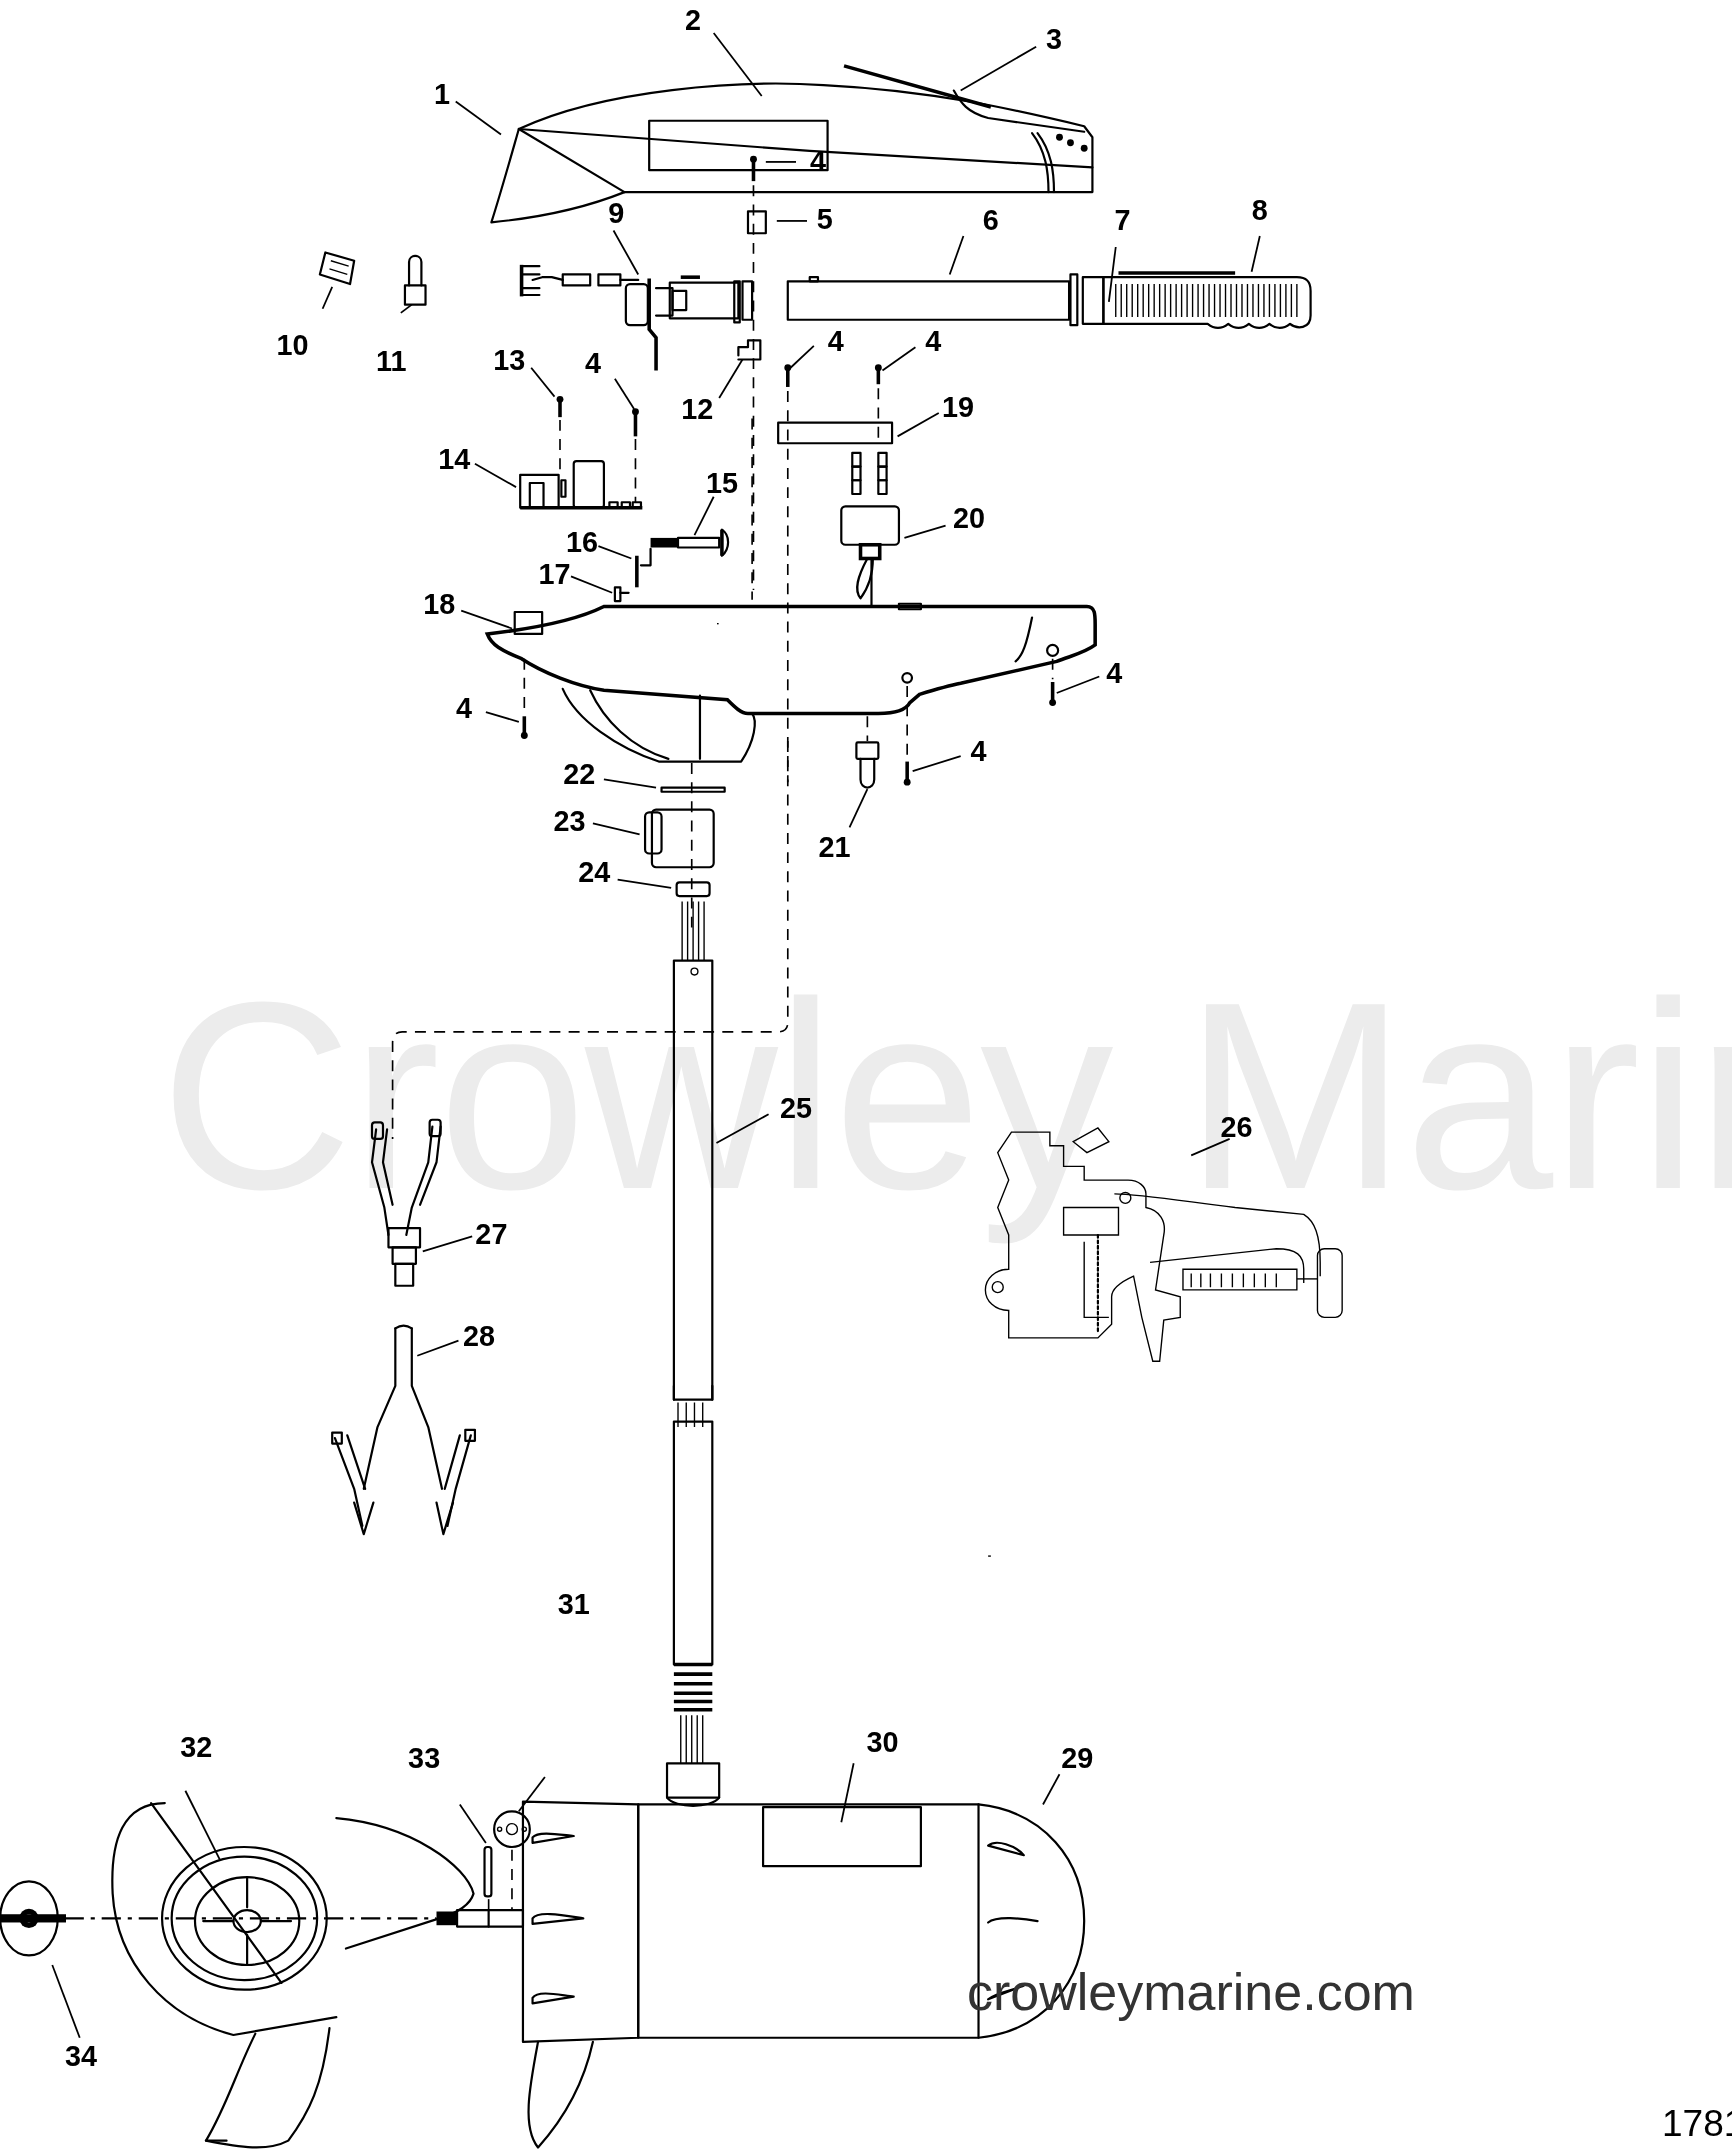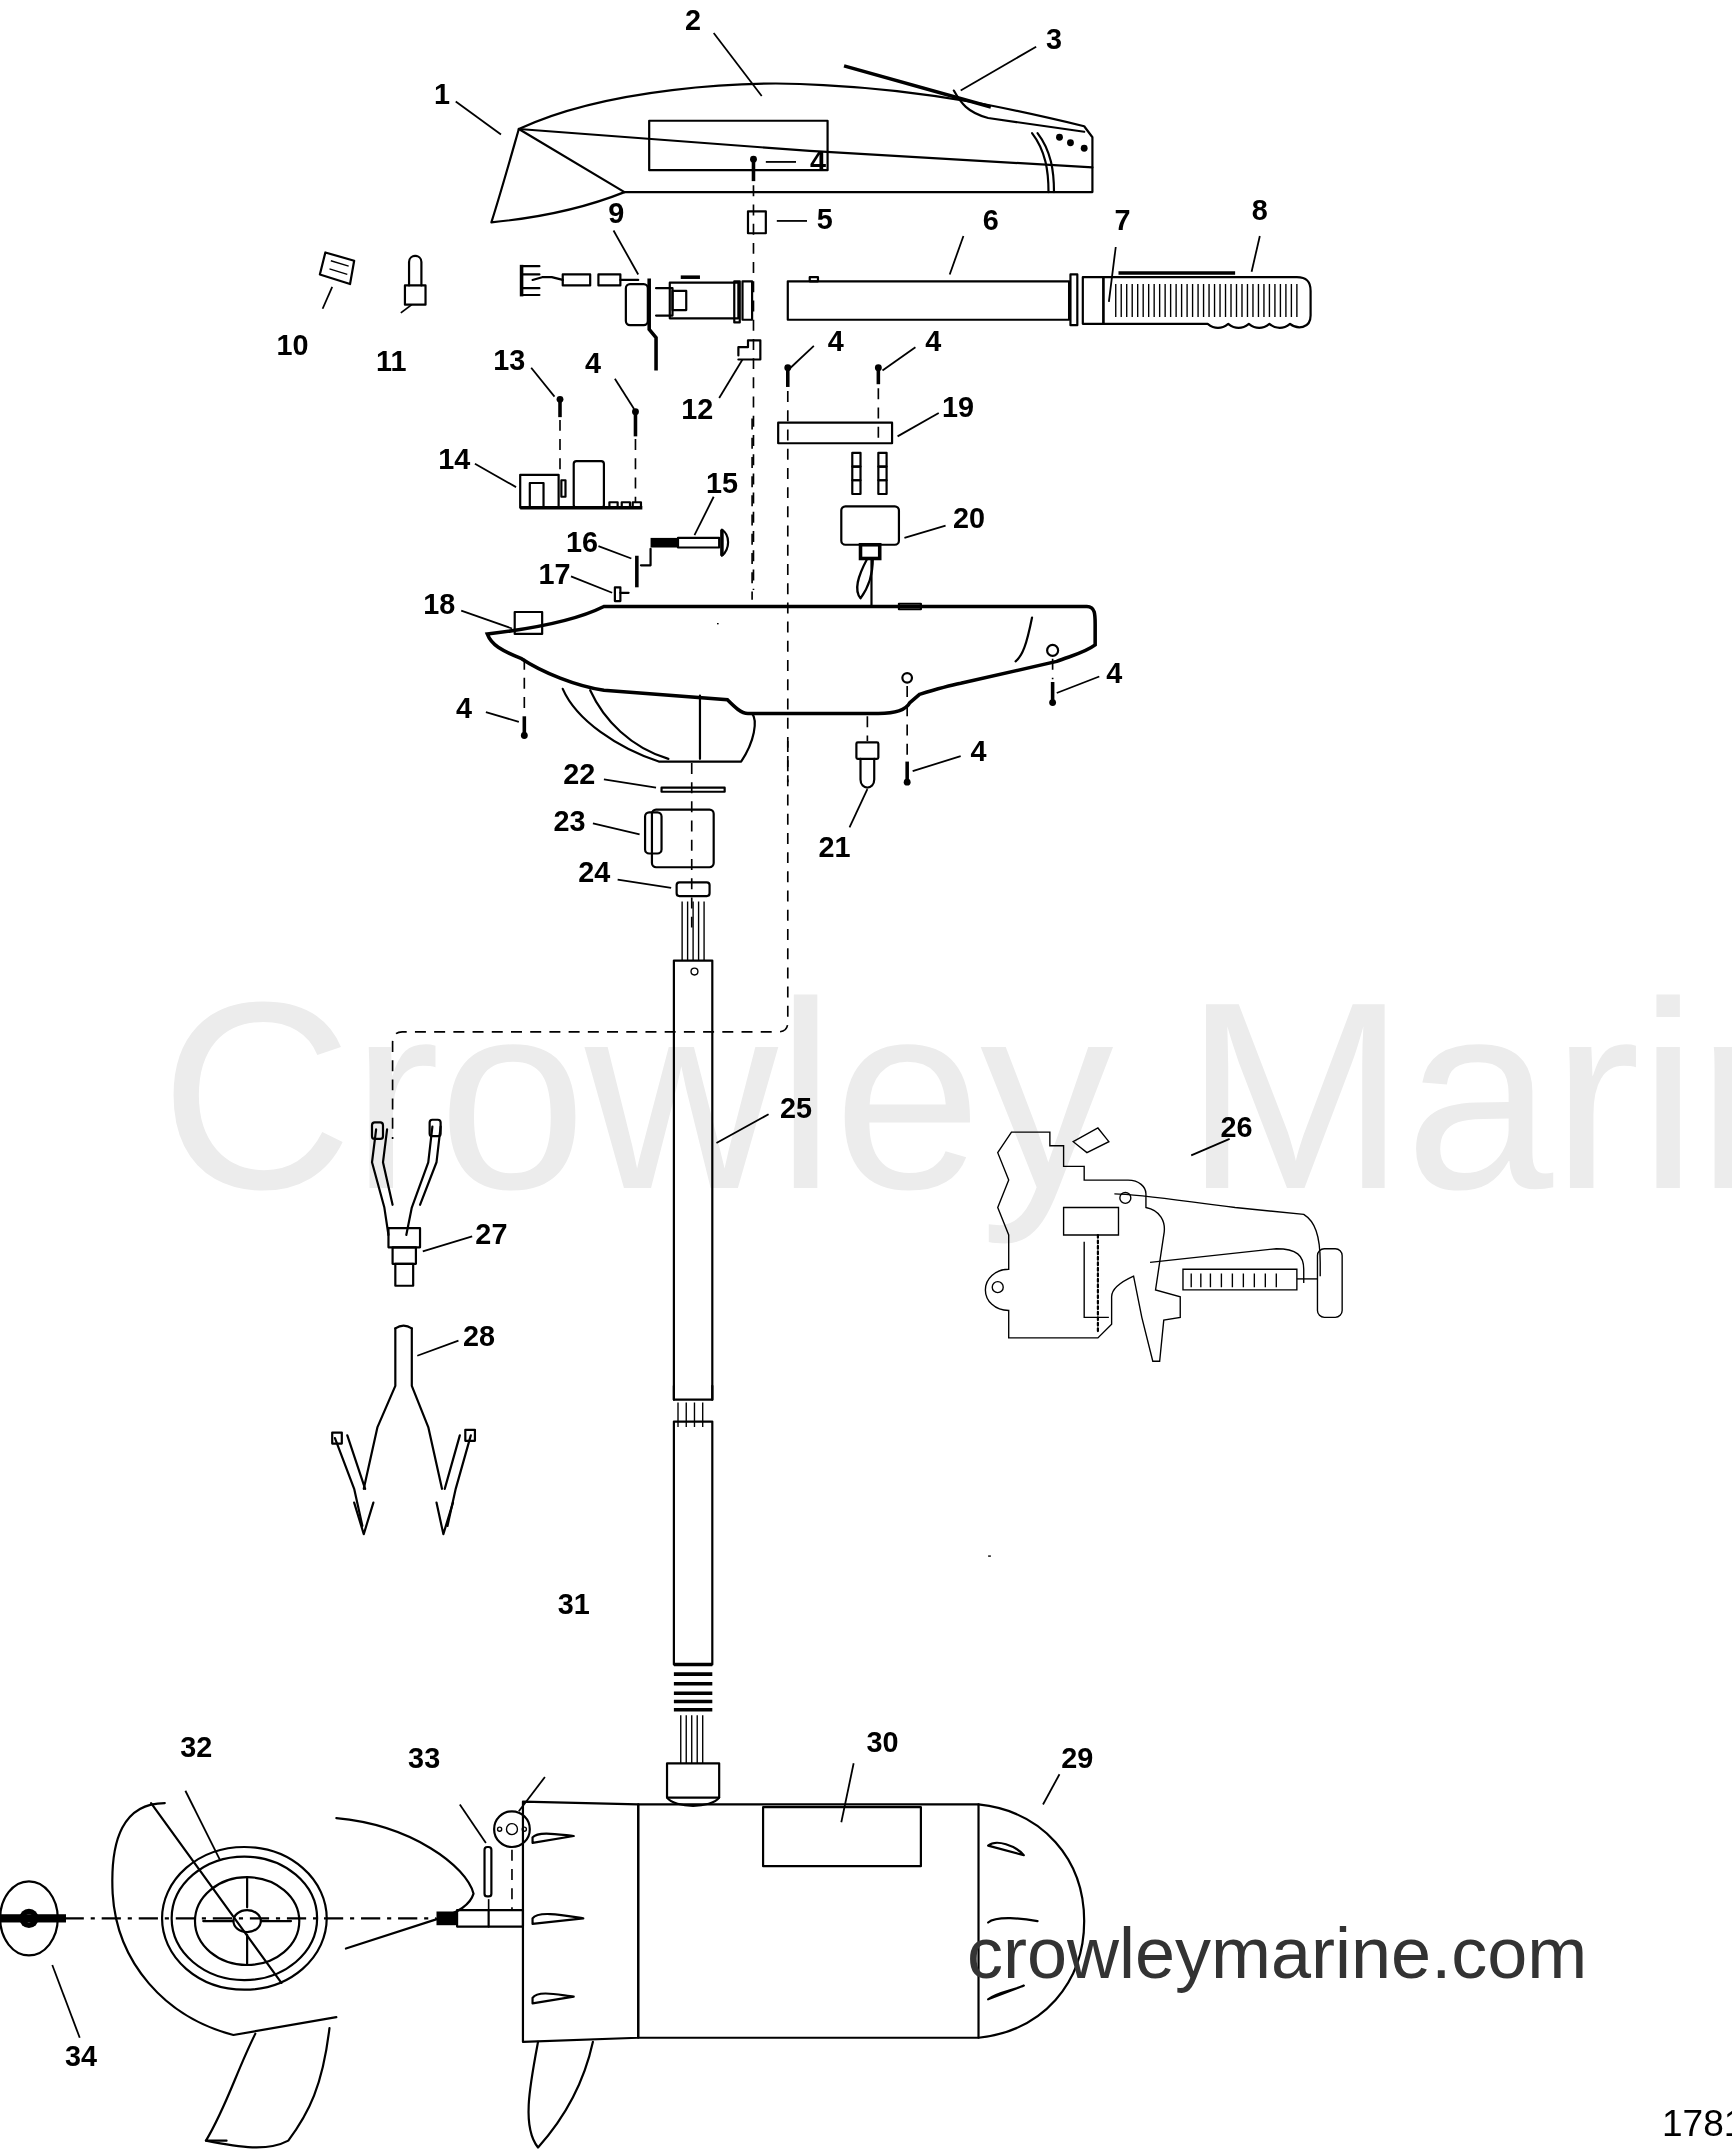--- a/index.html
+++ b/index.html
@@ -7,21 +7,21 @@
   #diagram { position:absolute; left:0; top:0; width:1732px; height:2153px; }
   .ln { fill:none; stroke:#000; stroke-width:1.6; stroke-linecap:round; stroke-linejoin:round; }
   .thin { fill:none; stroke:#000; stroke-width:1; }
   .bold { fill:none; stroke:#000; stroke-width:2.6; }
   .dash { fill:none; stroke:#000; stroke-width:1.2; stroke-dasharray:8 6; }
   .dashdot { fill:none; stroke:#000; stroke-width:1.6; stroke-dasharray:14 5 3 5; }
   .leader { fill:none; stroke:#000; stroke-width:1.3; }
   .solid { fill:#000; }
   .callout { font-family:"Liberation Sans", sans-serif; font-weight:bold; font-size:21px; fill:#000; text-anchor:middle; dominant-baseline:middle; transform-box:fill-box; }
   .watermark { position:absolute; left:160px; top:962px; width:1444px; text-align:center; font-family:"Liberation Sans", sans-serif; font-size:267px; color:#ececec; letter-spacing:-1.8px; white-space:nowrap; line-height:1; }
-  .site-url { position:absolute; left:967px; top:1917px; font-family:"Liberation Sans", sans-serif; font-size:72px; color:#333333; white-space:nowrap; line-height:1; }
+  .site-url { position:absolute; left:967px; top:1966px; font-family:"Liberation Sans", sans-serif; font-size:52px; color:#333333; white-space:nowrap; line-height:1; }
   .fig-num { position:absolute; left:1662px; top:2105px; font-family:"Liberation Sans", sans-serif; font-size:37px; color:#000; white-space:nowrap; line-height:1; }
 </style>
 </head>
 <body>
 
 <div class="watermark">Crowley Marine</div>
 
 <svg id="diagram" viewBox="0 0 1262 1569" xmlns="http://www.w3.org/2000/svg">
 
   <g>

